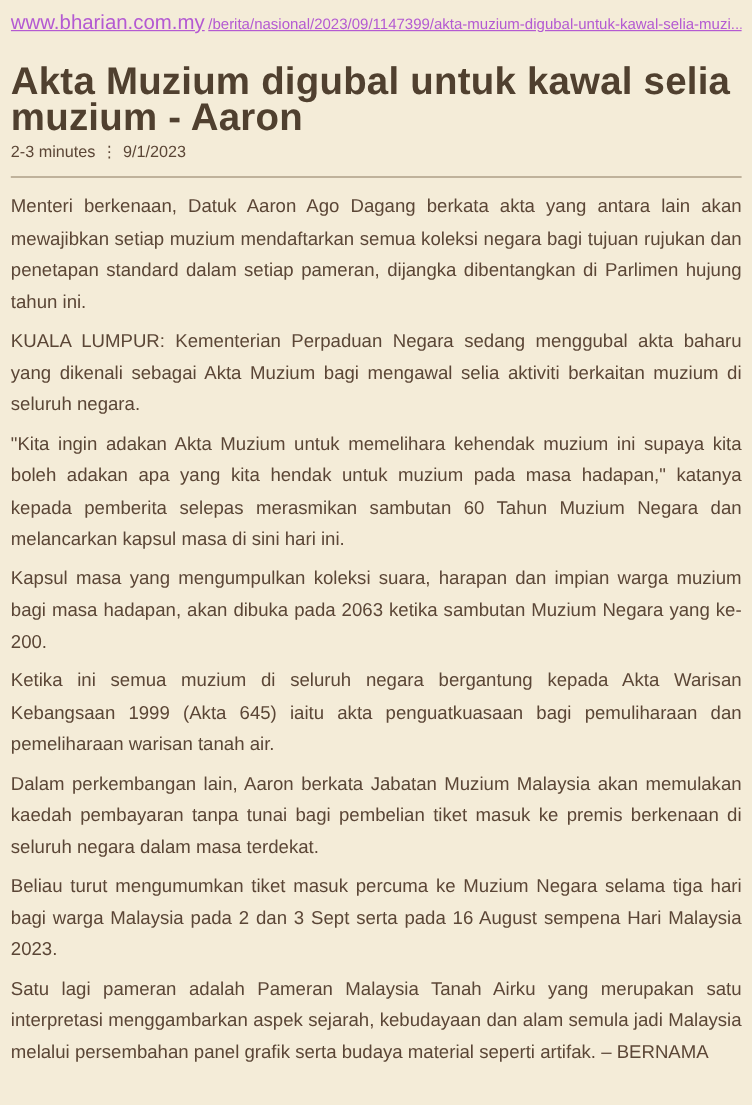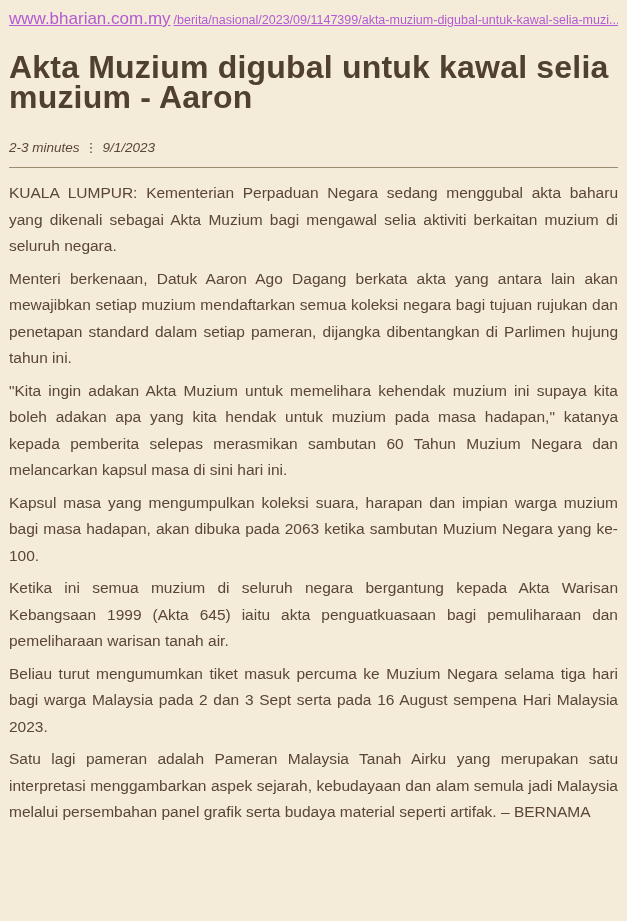--- a/index.html
+++ b/index.html
@@ -42,24 +42,23 @@
   }
   h1.article-title {
     margin: 22px 0 0 0;
     font-size: 32px;
     line-height: 30px;
     font-weight: bold;
     color: #50402f;
     letter-spacing: 0.2px;
   }
   .meta {
-    margin-top: 28px;
+    margin-top: 7px;
     font-size: 13.5px;
     color: var(--text);
-    font-style: italic;
   }
   .meta .sep {
     display: inline-block;
     margin: 0 5px;
     font-size: 13px;
   }
   hr.divider {
     margin: 12px 0 0 0;
     border: none;
     border-top: 1px solid var(--rule);
@@ -88,22 +87,23 @@
 
   <h1 class="article-title">Akta Muzium digubal untuk kawal selia muzium - Aaron</h1>
 
   <div class="meta">
     <span>2-3 minutes</span><span class="sep">⋮</span><span>9/1/2023</span>
   </div>
 
   <hr class="divider">
 
   <article>
+    <p>Menteri berkenaan, Datuk Aaron Ago Dagang berkata akta yang antara lain akan mewajibkan setiap muzium mendaftarkan semua koleksi negara bagi tujuan rujukan dan penetapan standard dalam setiap pameran, dijangka dibentangkan di Parlimen hujung tahun ini.</p>
     <p>KUALA LUMPUR: Kementerian Perpaduan Negara sedang menggubal akta baharu yang dikenali sebagai Akta Muzium bagi mengawal selia aktiviti berkaitan muzium di seluruh negara.</p>
-    <p>Menteri berkenaan, Datuk Aaron Ago Dagang berkata akta yang antara lain akan mewajibkan setiap muzium mendaftarkan semua koleksi negara bagi tujuan rujukan dan penetapan standard dalam setiap pameran, dijangka dibentangkan di Parlimen hujung tahun ini.</p>
     <p>"Kita ingin adakan Akta Muzium untuk memelihara kehendak muzium ini supaya kita boleh adakan apa yang kita hendak untuk muzium pada masa hadapan," katanya kepada pemberita selepas merasmikan sambutan 60 Tahun Muzium Negara dan melancarkan kapsul masa di sini hari ini.</p>
-    <p>Kapsul masa yang mengumpulkan koleksi suara, harapan dan impian warga muzium bagi masa hadapan, akan dibuka pada 2063 ketika sambutan Muzium Negara yang ke-100.</p>
+    <p>Kapsul masa yang mengumpulkan koleksi suara, harapan dan impian warga muzium bagi masa hadapan, akan dibuka pada 2063 ketika sambutan Muzium Negara yang ke-200.</p>
     <p>Ketika ini semua muzium di seluruh negara bergantung kepada Akta Warisan Kebangsaan 1999 (Akta 645) iaitu akta penguatkuasaan bagi pemuliharaan dan pemeliharaan warisan tanah air.</p>
+    <p>Dalam perkembangan lain, Aaron berkata Jabatan Muzium Malaysia akan memulakan kaedah pembayaran tanpa tunai bagi pembelian tiket masuk ke premis berkenaan di seluruh negara dalam masa terdekat.</p>
     <p>Beliau turut mengumumkan tiket masuk percuma ke Muzium Negara selama tiga hari bagi warga Malaysia pada 2 dan 3 Sept serta pada 16 August sempena Hari Malaysia 2023.</p>
     <p>Satu lagi pameran adalah Pameran Malaysia Tanah Airku yang merupakan satu interpretasi menggambarkan aspek sejarah, kebudayaan dan alam semula jadi Malaysia melalui persembahan panel grafik serta budaya material seperti artifak. – BERNAMA</p>
   </article>
 
 </div>
 
 </body></html>

